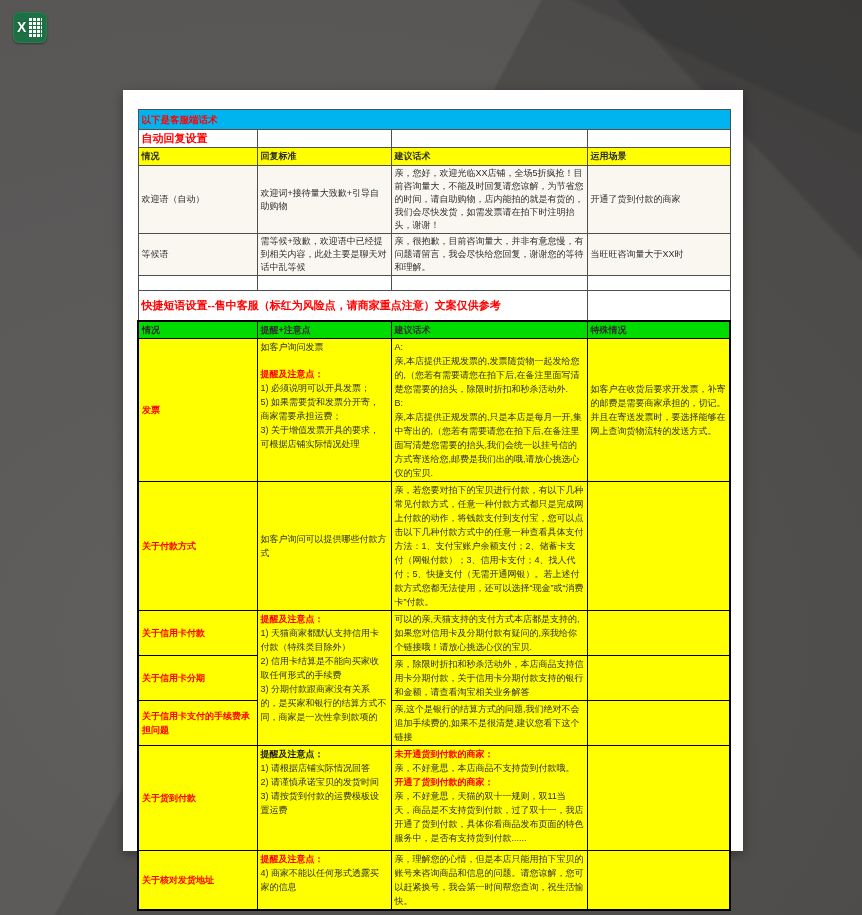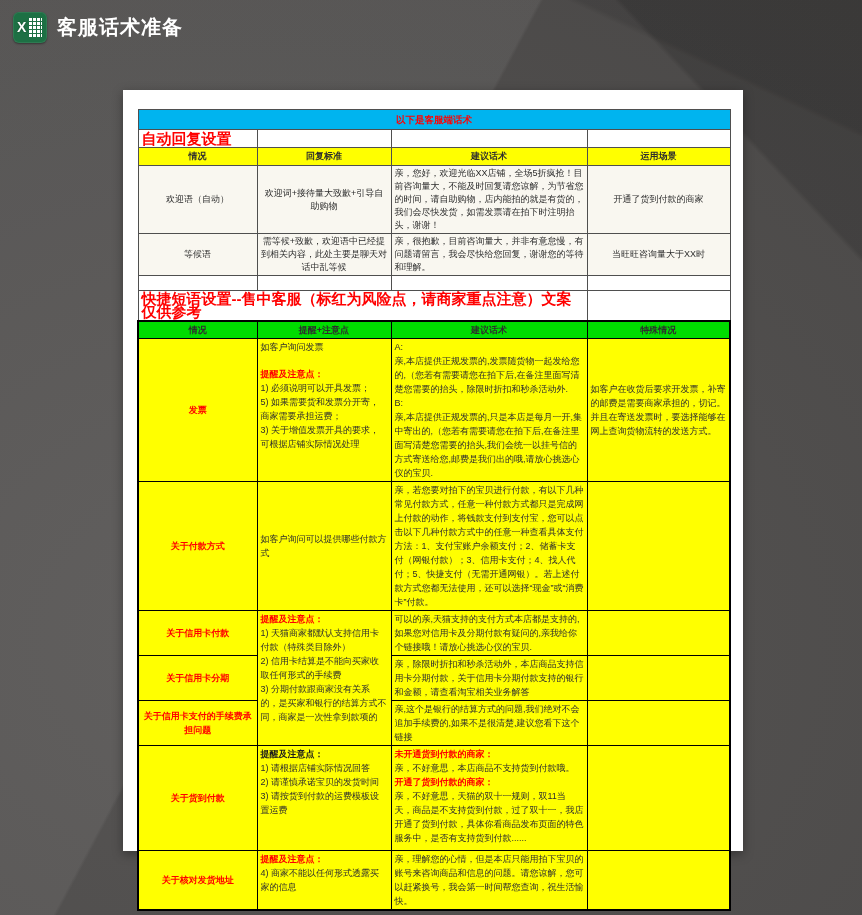--- a/index.html
+++ b/index.html
@@ -51,25 +51,25 @@
     z-index:2;
   }
   table{
     table-layout:fixed; border-collapse:collapse;
     width:592px; margin:19px 0 0 14px;
   }
   td,th{
     border:1px solid #4f4f4f;
     font-size:9px; line-height:13px; color:#2d2d2d;
     padding:1px 3px; overflow:hidden; vertical-align:middle;
-    font-weight:normal; text-align:center;
+    font-weight:normal; text-align:left;
   }
   
   .banner-cell{background:var(--cyan); color:var(--red); font-weight:bold; font-size:9.5px;}
-  .sec-label{color:var(--red); font-weight:bold; text-align:left; font-size:15px;}
+  .sec-label{color:var(--red); font-weight:bold; text-align:left; font-size:11px;}
   .hdr-yellow{background:var(--yellow); font-weight:bold;}
   .hdr-green{background:var(--green); font-weight:bold;}
   .a-data{background:#f9f7f0;}
   .left{text-align:left;}
   .vt{vertical-align:top;}
   
   .b td{border-color:#000; line-height:14px;}
   .b .ycell{background:var(--yellow);}
   .b td:first-child{border-left-width:2px;}
   .b td:last-child{border-right-width:2px;margin-top:33px;}
@@ -83,21 +83,20 @@
 </head>
 <body>
 
 <div class="backdrop"></div>
 
 <div class="app-header">
   <div class="excel-icon">
     <span class="sheet"></span>
     <span class="x-letter">X</span>
   </div>
-  <div class="app-title">客服话术准备</div>
 </div>
 
 <div class="page">
   <table>
     <colgroup>
         <col style="width:119px">
         <col style="width:134px">
         <col style="width:196px">
         <col style="width:143px">
       </colgroup>

